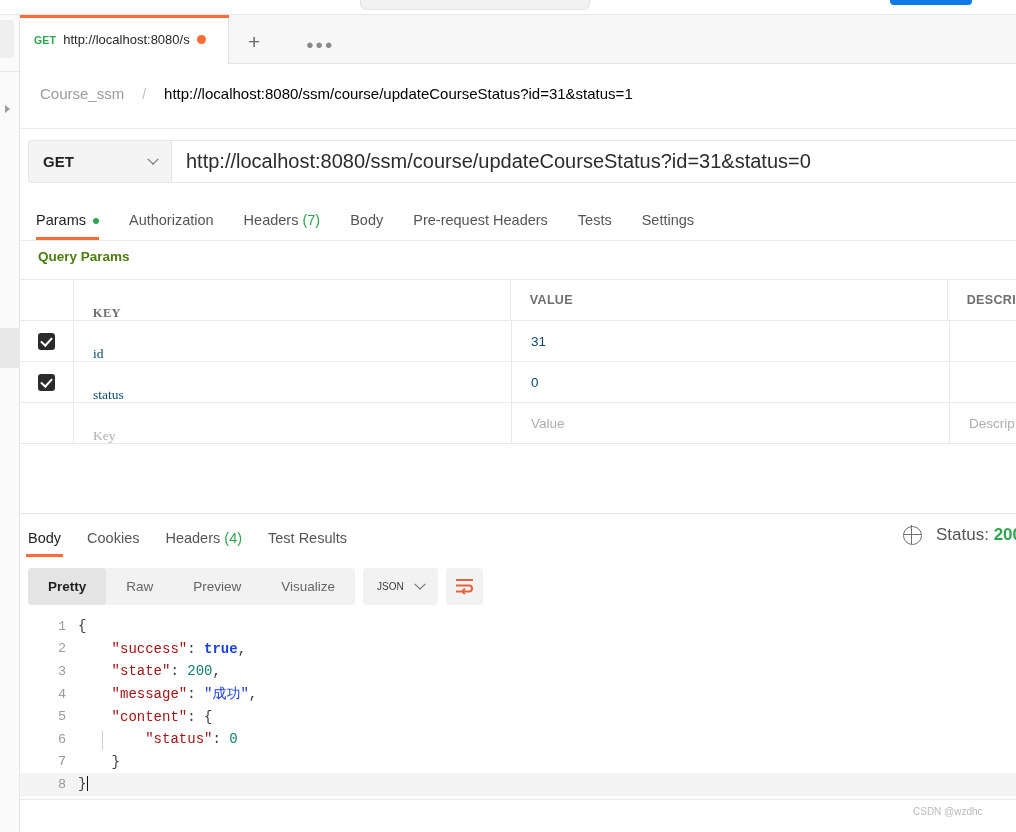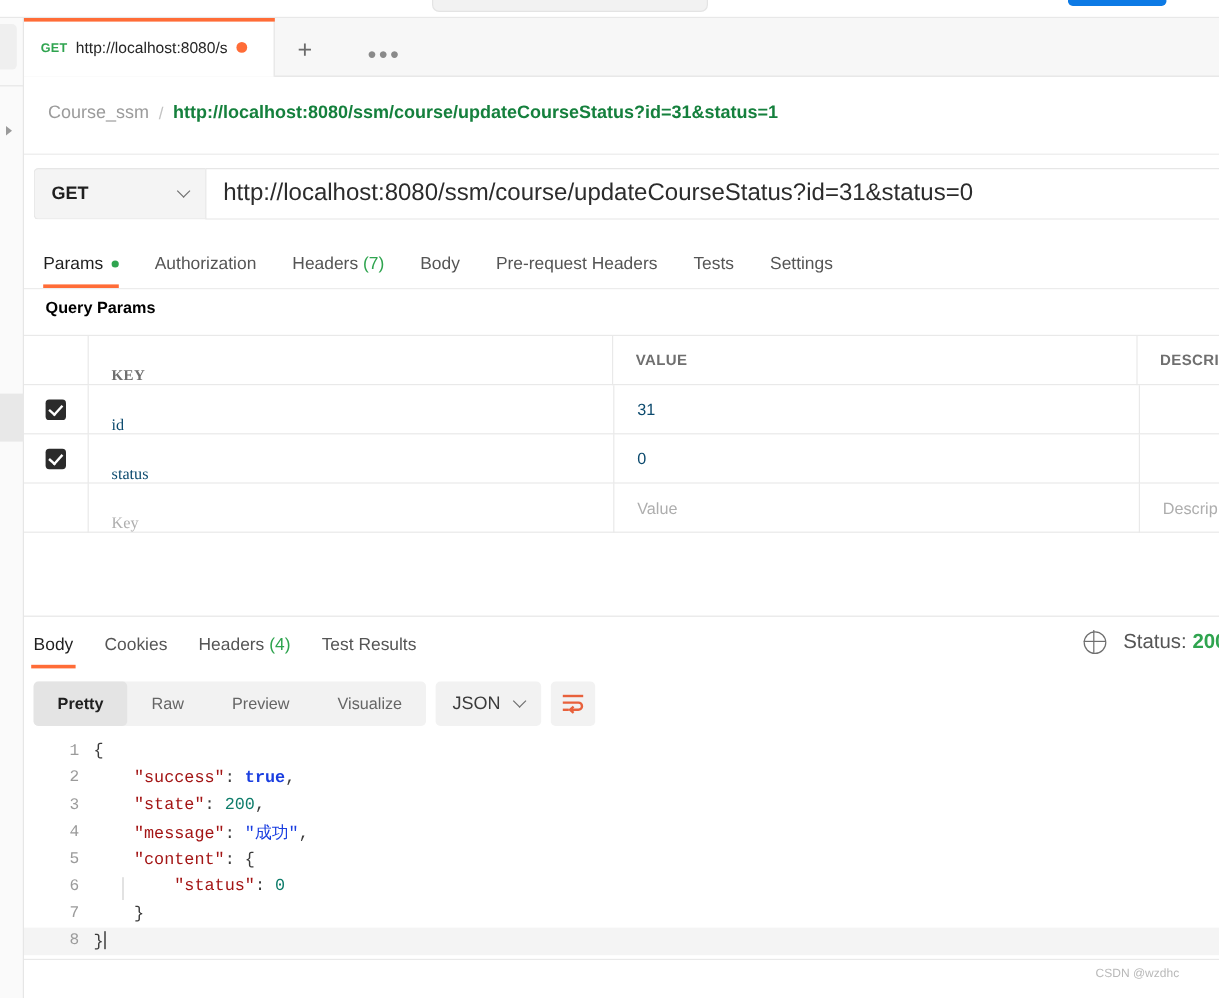--- a/index.html
+++ b/index.html
@@ -39,24 +39,24 @@
     display: flex; align-items: center; padding: 0 10px 0 14px; gap: 7px;
   }
   .tab-active::before { content:""; position:absolute; left:0; top:0; width:209px; height:3px; background:#ff6c37; }
   .tab-method { font-size: 10.5px; font-weight: 700; color: #2fa44f; letter-spacing: .2px; }
   .tab-title { font-size: 13px; color: #262626; white-space: nowrap; overflow: hidden; }
   .tab-dot { width: 9px; height: 9px; border-radius: 50%; background: #ff6c37; flex: none; }
   .tab-plus { position: absolute; left: 228px; top: 16px; font-size: 21px; color: #6b6b6b; line-height: 1; font-weight: 300; cursor: pointer; }
   .tab-more { position: absolute; left: 286px; top: 22px; font-size: 13px; color: #8a8a8a; letter-spacing: 1.5px; cursor: pointer; }
 
   
-  .breadcrumb { position: absolute; left: 40px; top: 85px; display: flex; align-items: center; gap: 8px; }
+  .breadcrumb { position: absolute; left: 40px; top: 85px; display: flex; align-items: center; gap: 18px; }
   .bc-collection { font-size: 15px; color: #9b9b9b; font-weight: 400; }
   .bc-sep { font-size: 14px; color: #c2c2c2; }
-  .bc-name { font-size: 15px; color: #15803d; font-weight: 700; }
+  .bc-name { font-size: 15px; color: #000000; font-weight: 400; }
   .hr-under-bc { position: absolute; left: 20px; top: 128px; width: 996px; height: 1px; background: #ececec; }
 
   
   .urlrow { position: absolute; left: 28px; top: 140px; width: 1010px; height: 43px; display: flex; }
   .method-box {
     width: 143px; height: 43px; background: #f4f4f4; border: 1px solid #e6e6e6; border-right: none;
     border-radius: 4px 0 0 4px; display: flex; align-items: center; justify-content: space-between; padding: 0 14px;
   }
   .method-label { font-size: 15px; font-weight: 700; color: #1f1f1f; }
   .chev { width: 8px; height: 8px; border-right: 1.6px solid #6f6f6f; border-bottom: 1.6px solid #6f6f6f; transform: rotate(45deg) translate(-2px,-2px); }
@@ -68,21 +68,21 @@
 
   
   .reqtabs { position: absolute; left: 36px; top: 203px; display: flex; align-items: center; gap: 30px; height: 34px; }
   .rt { font-size: 14.5px; color: #555; position: relative; cursor: pointer; white-space: nowrap; text-align: center; }
   .rt .cnt { color: #2fa44f; }
   .rt.active { color: #1f1f1f; }
   .rt.active::after { content:""; position:absolute; left:0; right:0; bottom:-12px; height:3px; background:#ff6c37; }
   .rt .greendot { display:inline-block; width:6px; height:6px; border-radius:50%; background:#2fa44f; margin-left:7px; vertical-align: middle; }
   .reqtabs-line { position: absolute; left: 20px; top: 240px; width: 996px; height: 1px; background: #ececec; }
 
-  .qp-title { position: absolute; left: 38px; top: 249px; font-size: 13.5px; font-weight: 700; color: #000000; }
+  .qp-title { position: absolute; left: 38px; top: 249px; font-size: 13.5px; font-weight: 700; color: #4d7c0f; }
 
   
   .tbl { position: absolute; left: 20px; top: 279px; width: 996px; border-top: 1px solid #e9e9e9; }
   .tr { display: flex; height: 41px; border-bottom: 1px solid #e9e9e9; align-items: center; }
   .td-chk { width: 54px; height: 41px; border-right: 1px solid #e9e9e9; display: flex; align-items: center; justify-content: center; }
   .td-key { width: 438px; height: 41px; border-right: 1px solid #e9e9e9; display: flex; align-items: flex-end; padding-left: 19px; font-family: Liberation Serif, serif; }
   .td-val { width: 438px; height: 41px; border-right: 1px solid #e9e9e9; display: flex; align-items: center; padding-left: 19px; }
   .td-desc { flex: 1; height: 41px; display: flex; align-items: center; padding-left: 19px; }
   .th { font-size: 12.5px; font-weight: 700; color: #6f6f6f; letter-spacing: .35px; }
   .cellv { font-size: 13.5px; color: #0c4a6e; }
@@ -104,21 +104,21 @@
   .globe::after { content:""; position:absolute; left:-1.4px; top: 7.3px; width: 18.5px; height: 0; border-top: 1.4px solid #6f6f6f; }
   .status-txt { font-size: 17px; color: #555; white-space: nowrap; }
   .status-code { color: #2fa44f; font-weight: 600; }
 
   
   .viewbar { position: absolute; left: 28px; top: 568px; display: flex; align-items: center; gap: 8px; }
   .seg { display: flex; background: #f2f2f2; border-radius: 4px; height: 37px; align-items: center; }
   .seg-item { height: 37px; display: flex; align-items: center; padding: 16px 20px; font-size: 13.5px; color: #656565; cursor: pointer; border-radius: 4px; }
   .seg-item.active { background: #e4e4e4; color: #1f1f1f; font-weight: 600; }
   .fmt { display: flex; align-items: center; gap: 12px; background: #f2f2f2; border-radius: 4px; height: 37px; padding: 0 14px; cursor: pointer; }
-  .fmt-label { font-size: 15px; color: #3b3b3b; }
+  .fmt-label { font-size: 10px; color: #3b3b3b; }
   .wrapbtn { width: 37px; height: 37px; background: #f2f2f2; border-radius: 4px; display:flex; align-items:center; justify-content:center; cursor:pointer; }
 
   
   .code { position: absolute; left: 20px; top: 615px; width: 996px; height: 190px; background: #fff; font-family: "Liberation Mono", monospace; font-size: 14px; }
   .crow { display: flex; height: 22.6px; align-items: center; position: relative; }
   .crow.activeline { background: #f4f4f4; }
   .gutter { width: 58px; text-align: right; padding-right: 12px; color: #9b9b9b; font-size: 13.5px; flex: none; }
   .ctext { white-space: pre; color: #2c2c2c; }
   .k { color: #a31515; }
   .bool { color: #1a3ee0; font-weight: 700; }

